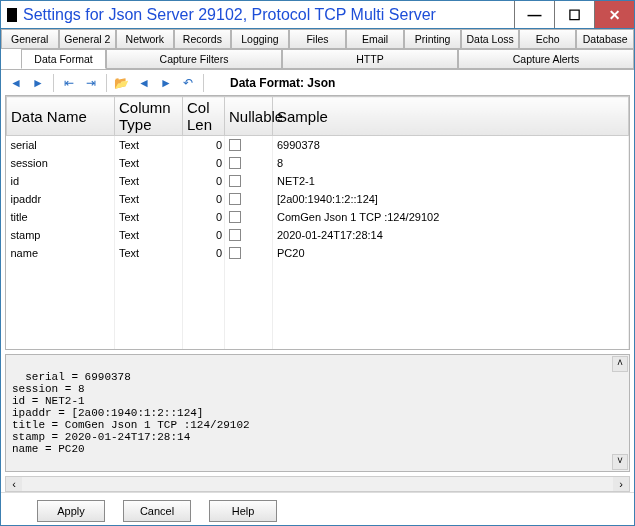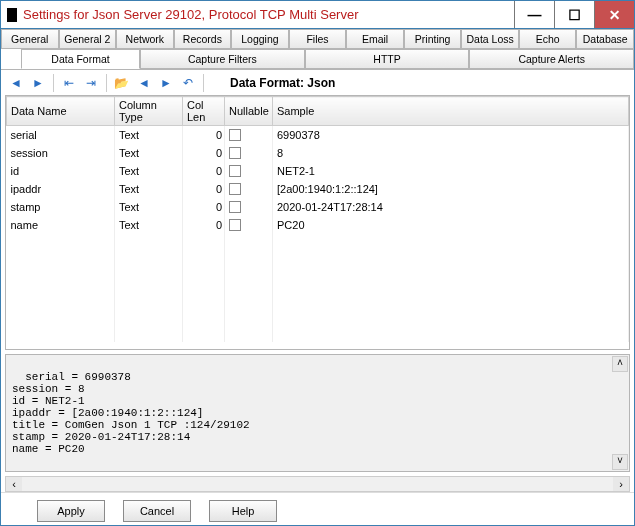--- a/index.html
+++ b/index.html
@@ -17,21 +17,21 @@
     height: 28px;
     background: #fff;
     border-bottom: 1px solid #3c7fb1;
     display: flex;
     align-items: center;
     padding-left: 6px;
   }
   .titlebar .app-icon {
     width: 10px; height: 14px; background:#000; margin-right:6px;
   }
-  .titlebar .title { flex:1; color:#b91c1c; font-size:13px; }
+  .titlebar .title { flex:1; color:#1d4ed8; font-size:16px; }
   .titlebar .winbtns { display:flex; height:100%; }
   .titlebar .winbtn {
     width:40px; height:100%;
     border-left:1px solid #777;
     display:flex; align-items:center; justify-content:center;
     font-size:14px; font-weight:bold;
     background:#fff;
   }
   .titlebar .winbtn.close { background:#c75050; color:#fff; }
   .tabs-row {
@@ -45,21 +45,21 @@
     font-size:10.5px; cursor:pointer;
   }
   .tabs-row2 { display:flex; height:20px; }
   .tabs-row2 .tab {
     border:1px solid #b5b5b5; background:linear-gradient(#fdfdfd,#e8e8e8);
     text-align:center; line-height:18px; font-size:10.5px; cursor:pointer;
   }
   .tabs-row2 .tab.active {
     background:#fff; border-bottom:1px solid #fff; position:relative; z-index:2;
   }
-  .tabs-row2 .tab:nth-child(1){ width:119px; margin-left:20px;}
+  .tabs-row2 .tab:nth-child(1){ width:85px; margin-left:20px;}
   .tabs-row2 .tab:nth-child(2){ flex:1;}
   .tabs-row2 .tab:nth-child(3){ flex:1;}
   .tabs-row2 .tab:nth-child(4){ flex:1;}
   .tabs-row2 .tab:nth-child(5){ flex:1; margin-right:4px;padding-left:16px;}
   .toolbar {
     height:26px; display:flex; align-items:center; gap:4px;
     padding:0 6px; border-top:1px solid #b5b5b5;
   }
   .toolbar .tbtn {
     width:18px; height:18px; display:flex; align-items:center; justify-content:center;
@@ -68,21 +68,21 @@
   .toolbar .sep { width:1px; height:18px; background:#ccc; margin:0 2px;}
   .toolbar .label { font-size:12px; font-weight:bold; margin-left:20px;}
   .grid-wrap {
     height:255px; overflow:auto; border:1px solid #b5b5b5; margin:0 4px;
     background:#fff;
   }
   table.grid { width:100%; border-collapse:collapse; table-layout:fixed;}
   table.grid th {
     background:linear-gradient(#fdfdfd,#e8e8e8);
     border:1px solid #ccc; text-align:left; padding:2px 4px;
-    font-weight:normal; font-size:11px; height:18px;
+    font-weight:normal; font-size:15px; height:18px;
   }
   table.grid td {
     border-right:1px solid #eee;
     padding:1px 4px; font-size:11px; height:18px;
     white-space:nowrap; overflow:hidden;
   }
   table.grid td.num { text-align:right; padding-right:2px;}
   .chk {
     width:12px; height:12px; border:1px solid #888; display:inline-block;
     background:#fff; vertical-align:middle;
@@ -206,20 +206,27 @@
           <td>NET2-1</td>
         </tr>
         <tr>
           <td>ipaddr</td>
           <td>Text</td>
           <td class="num">0</td>
           <td><span class="chk"></span></td>
           <td>[2a00:1940:1:2::124]</td>
         </tr>
         <tr>
+          <td>title</td>
+          <td>Text</td>
+          <td class="num">0</td>
+          <td><span class="chk"></span></td>
+          <td>ComGen Json 1 TCP :124/29102</td>
+        </tr>
+        <tr>
           <td>stamp</td>
           <td>Text</td>
           <td class="num">0</td>
           <td><span class="chk"></span></td>
           <td>2020-01-24T17:28:14</td>
         </tr>
         <tr>
           <td>name</td>
           <td>Text</td>
           <td class="num">0</td>

